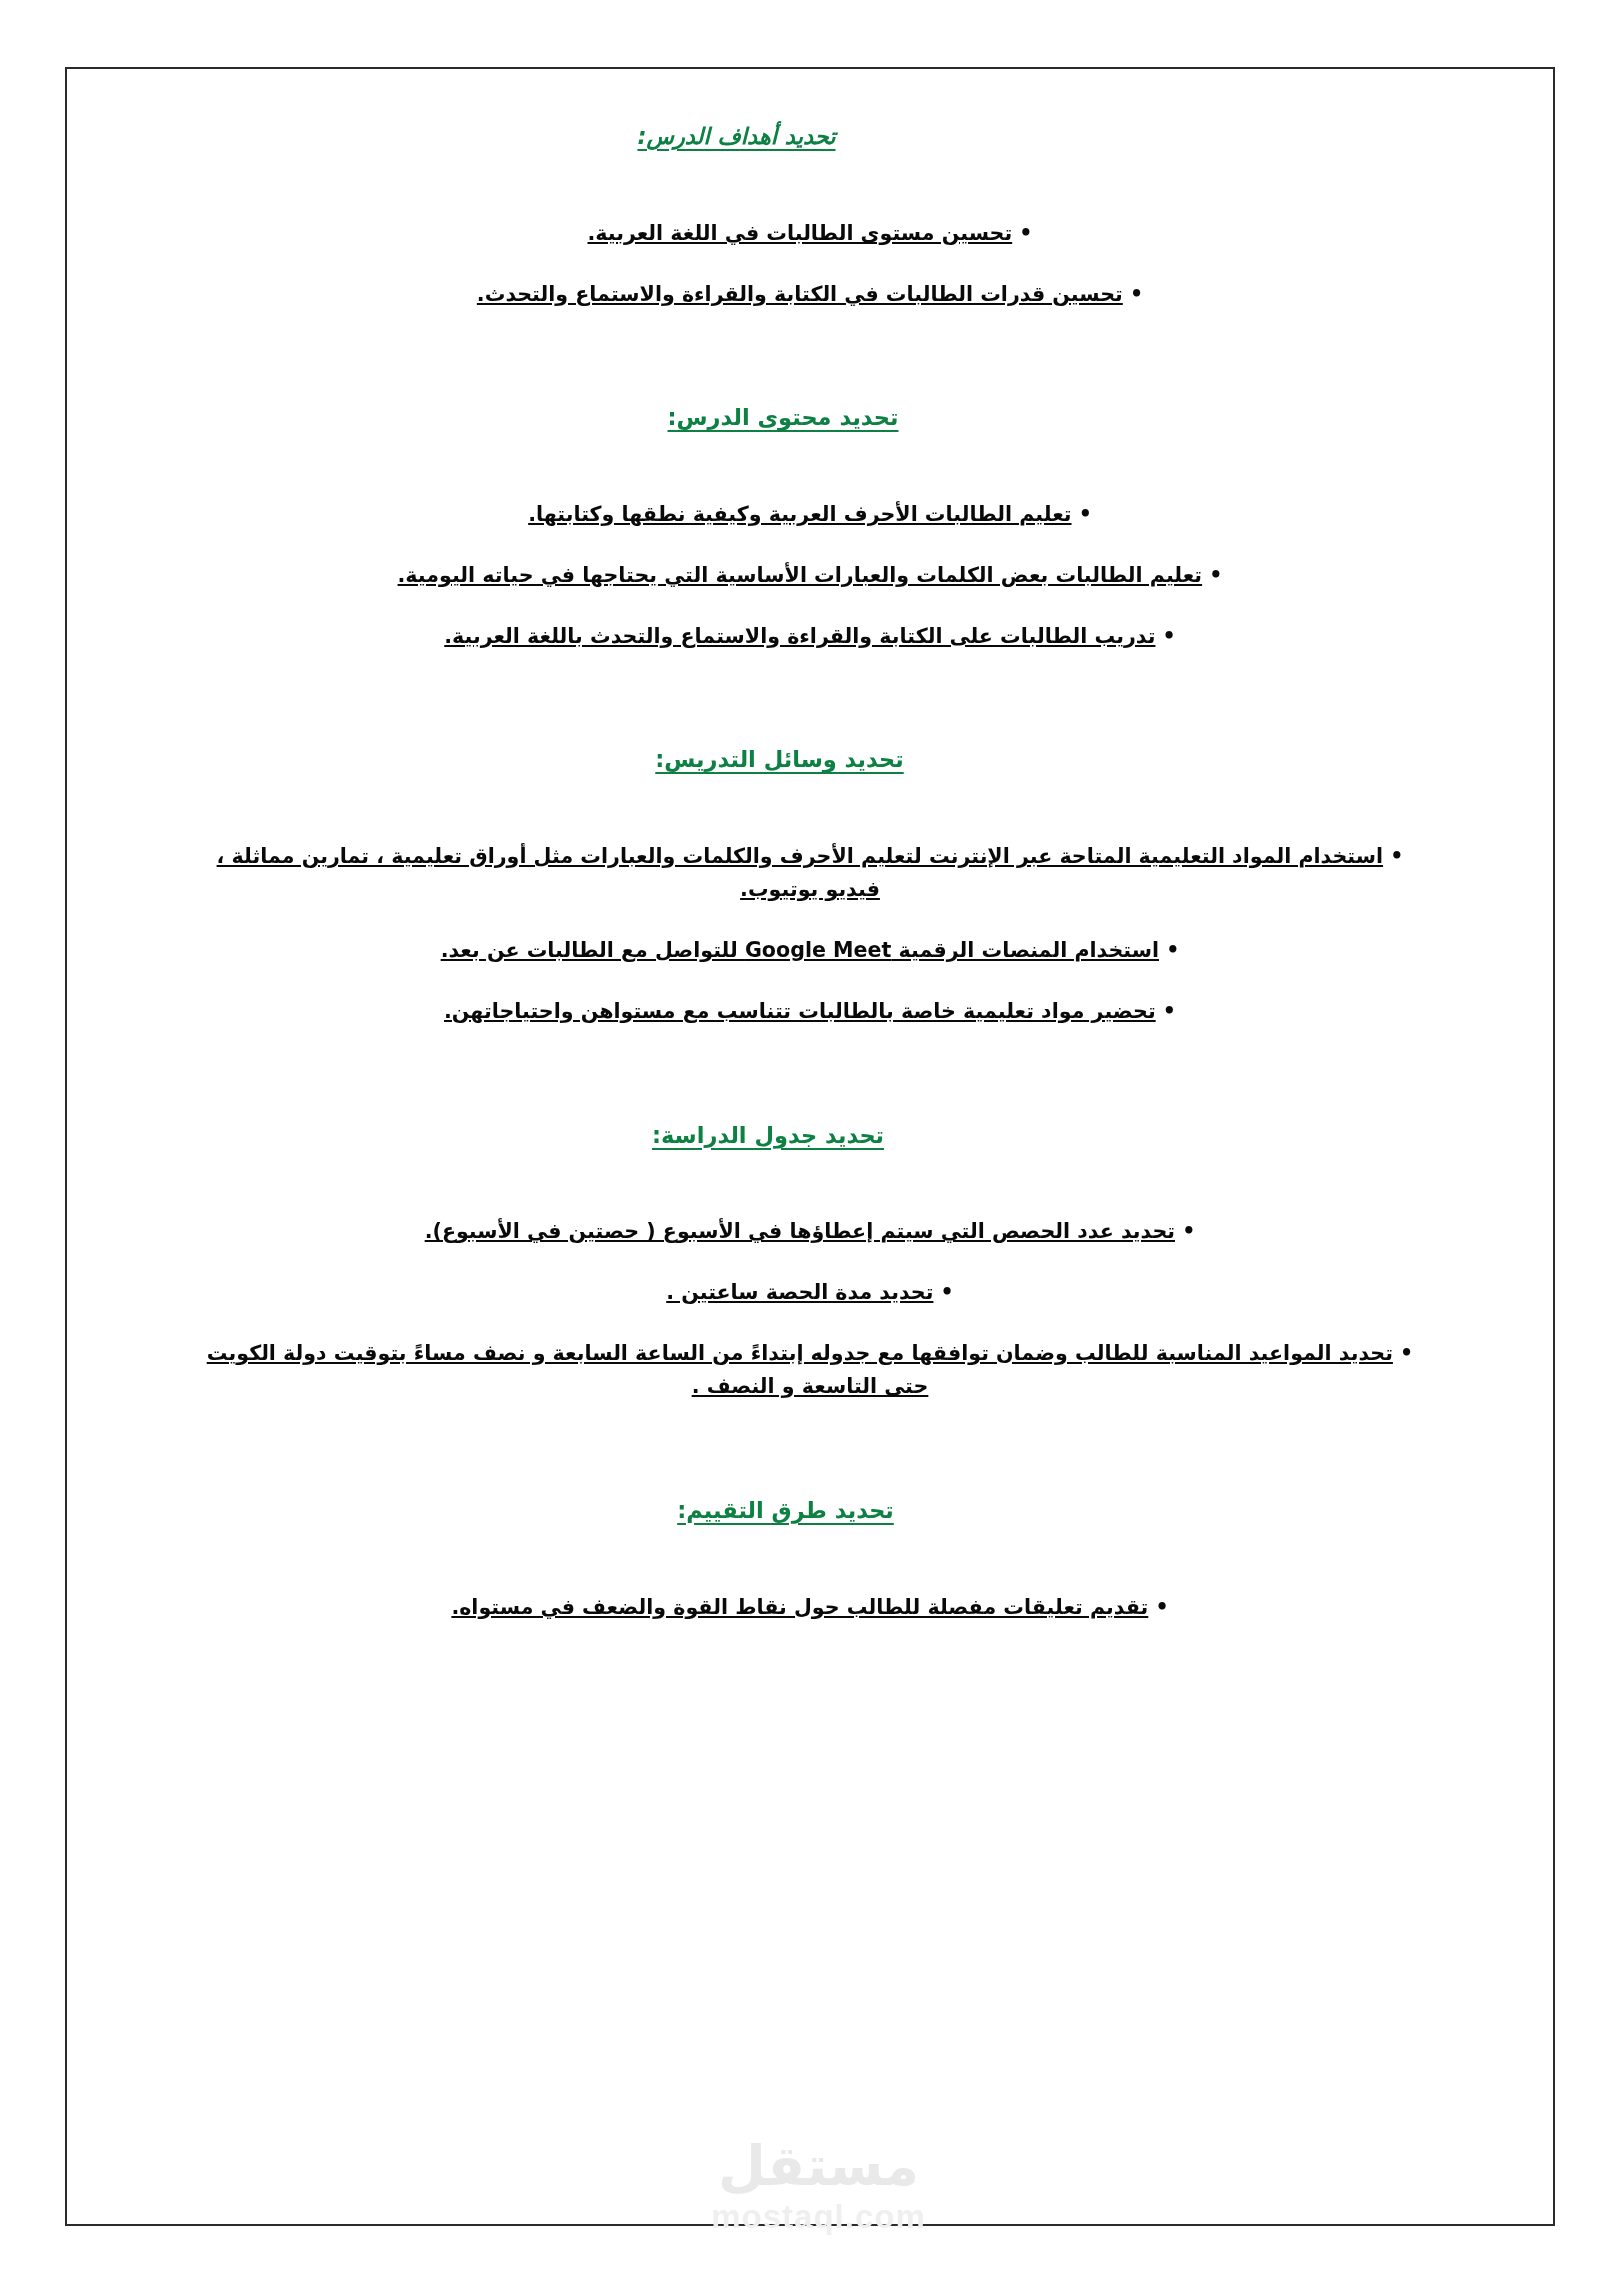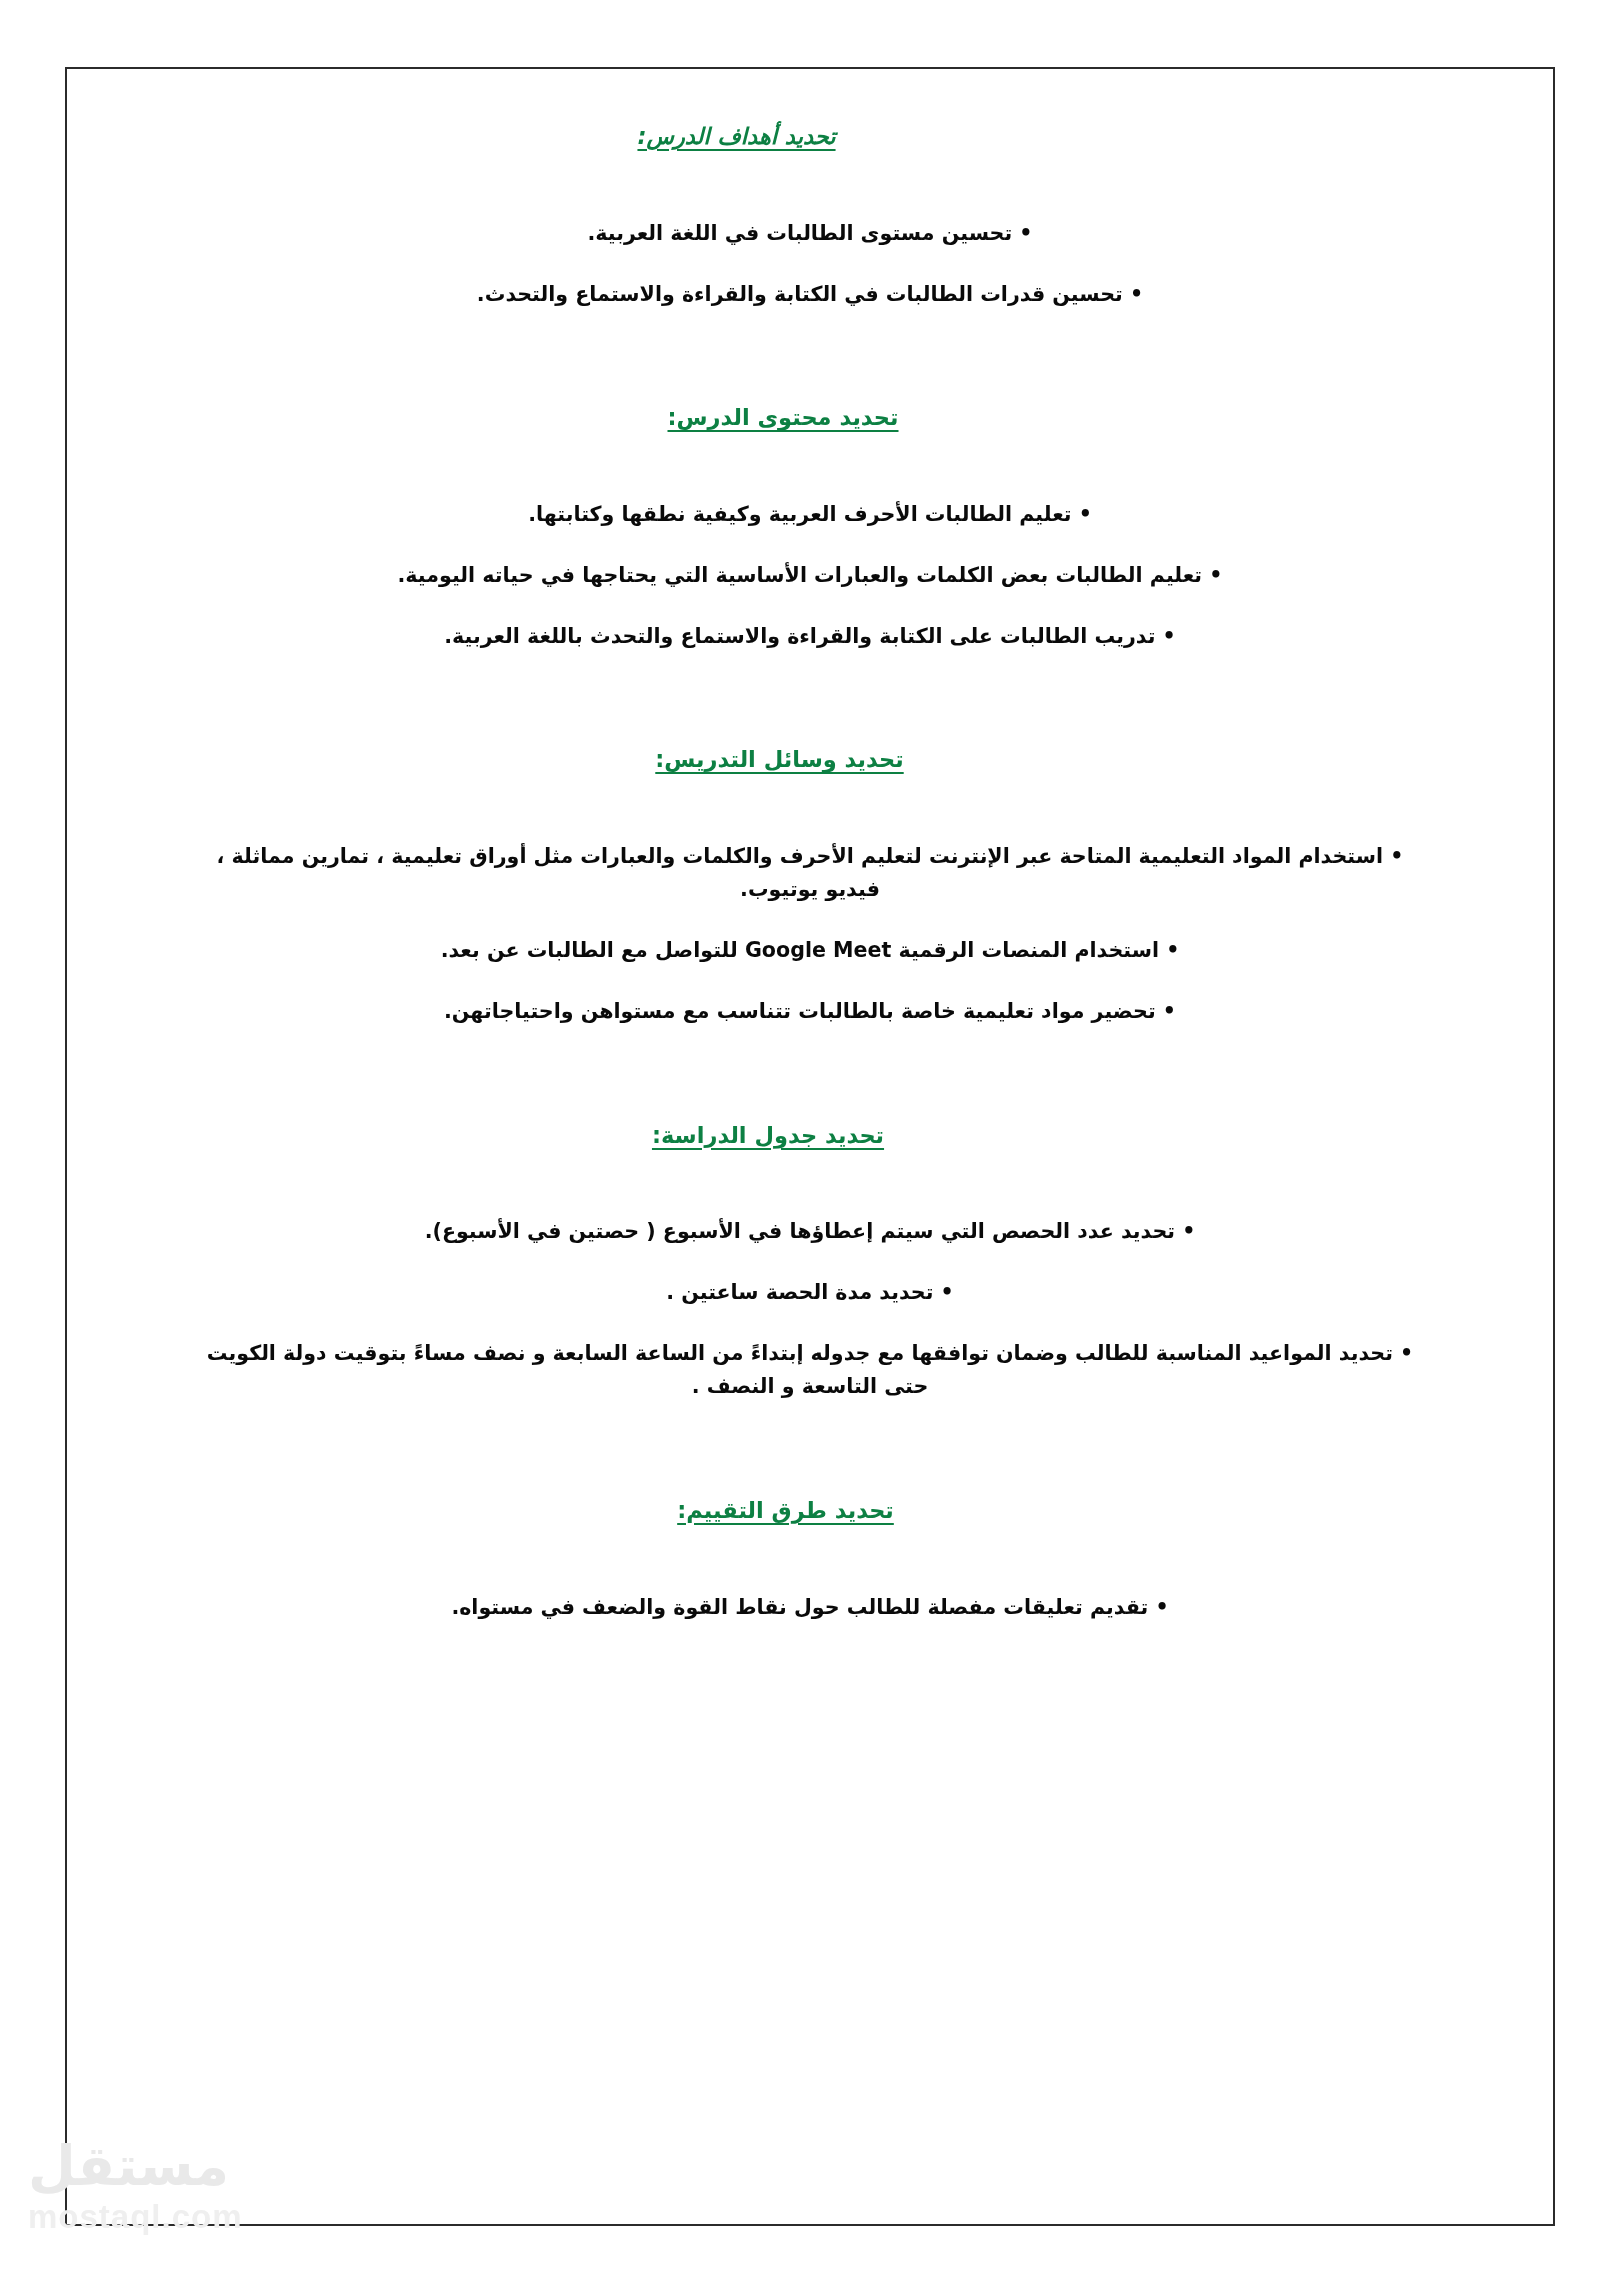--- a/index.html
+++ b/index.html
@@ -84,34 +84,34 @@
     display: block;
     text-align: center;
     font-size: 20.6px;
     font-weight: bold;
     color: #0a0a0a;
     line-height: 1.62;
     margin: 0 0 27.4px 0;
     direction: rtl;
     unicode-bidi: embed;
   }
-  .cbullet .txt { display: inline; }
+  .cbullet .txt { display: inline; text-decoration: underline; }
   .cbullet .dot { display: inline; }
 
   .cbullet.wide  { padding: 0 9.8px; }
   .cbullet.mid   { padding: 0 108px; }
   .gap-lg { height: 63px; }
 
   
   .watermark {
     position: absolute;
     left: 0;
     right: 12px;
     bottom: 57px;
-    text-align: left;
+    text-align: center;
     pointer-events: none;
     user-select: none;
     margin-left: 28px;
   }
   .watermark-ar {
     display: block;
     font-size: 55px;
     font-weight: bold;
     color: #e9e9e9;
     letter-spacing: 2px;

